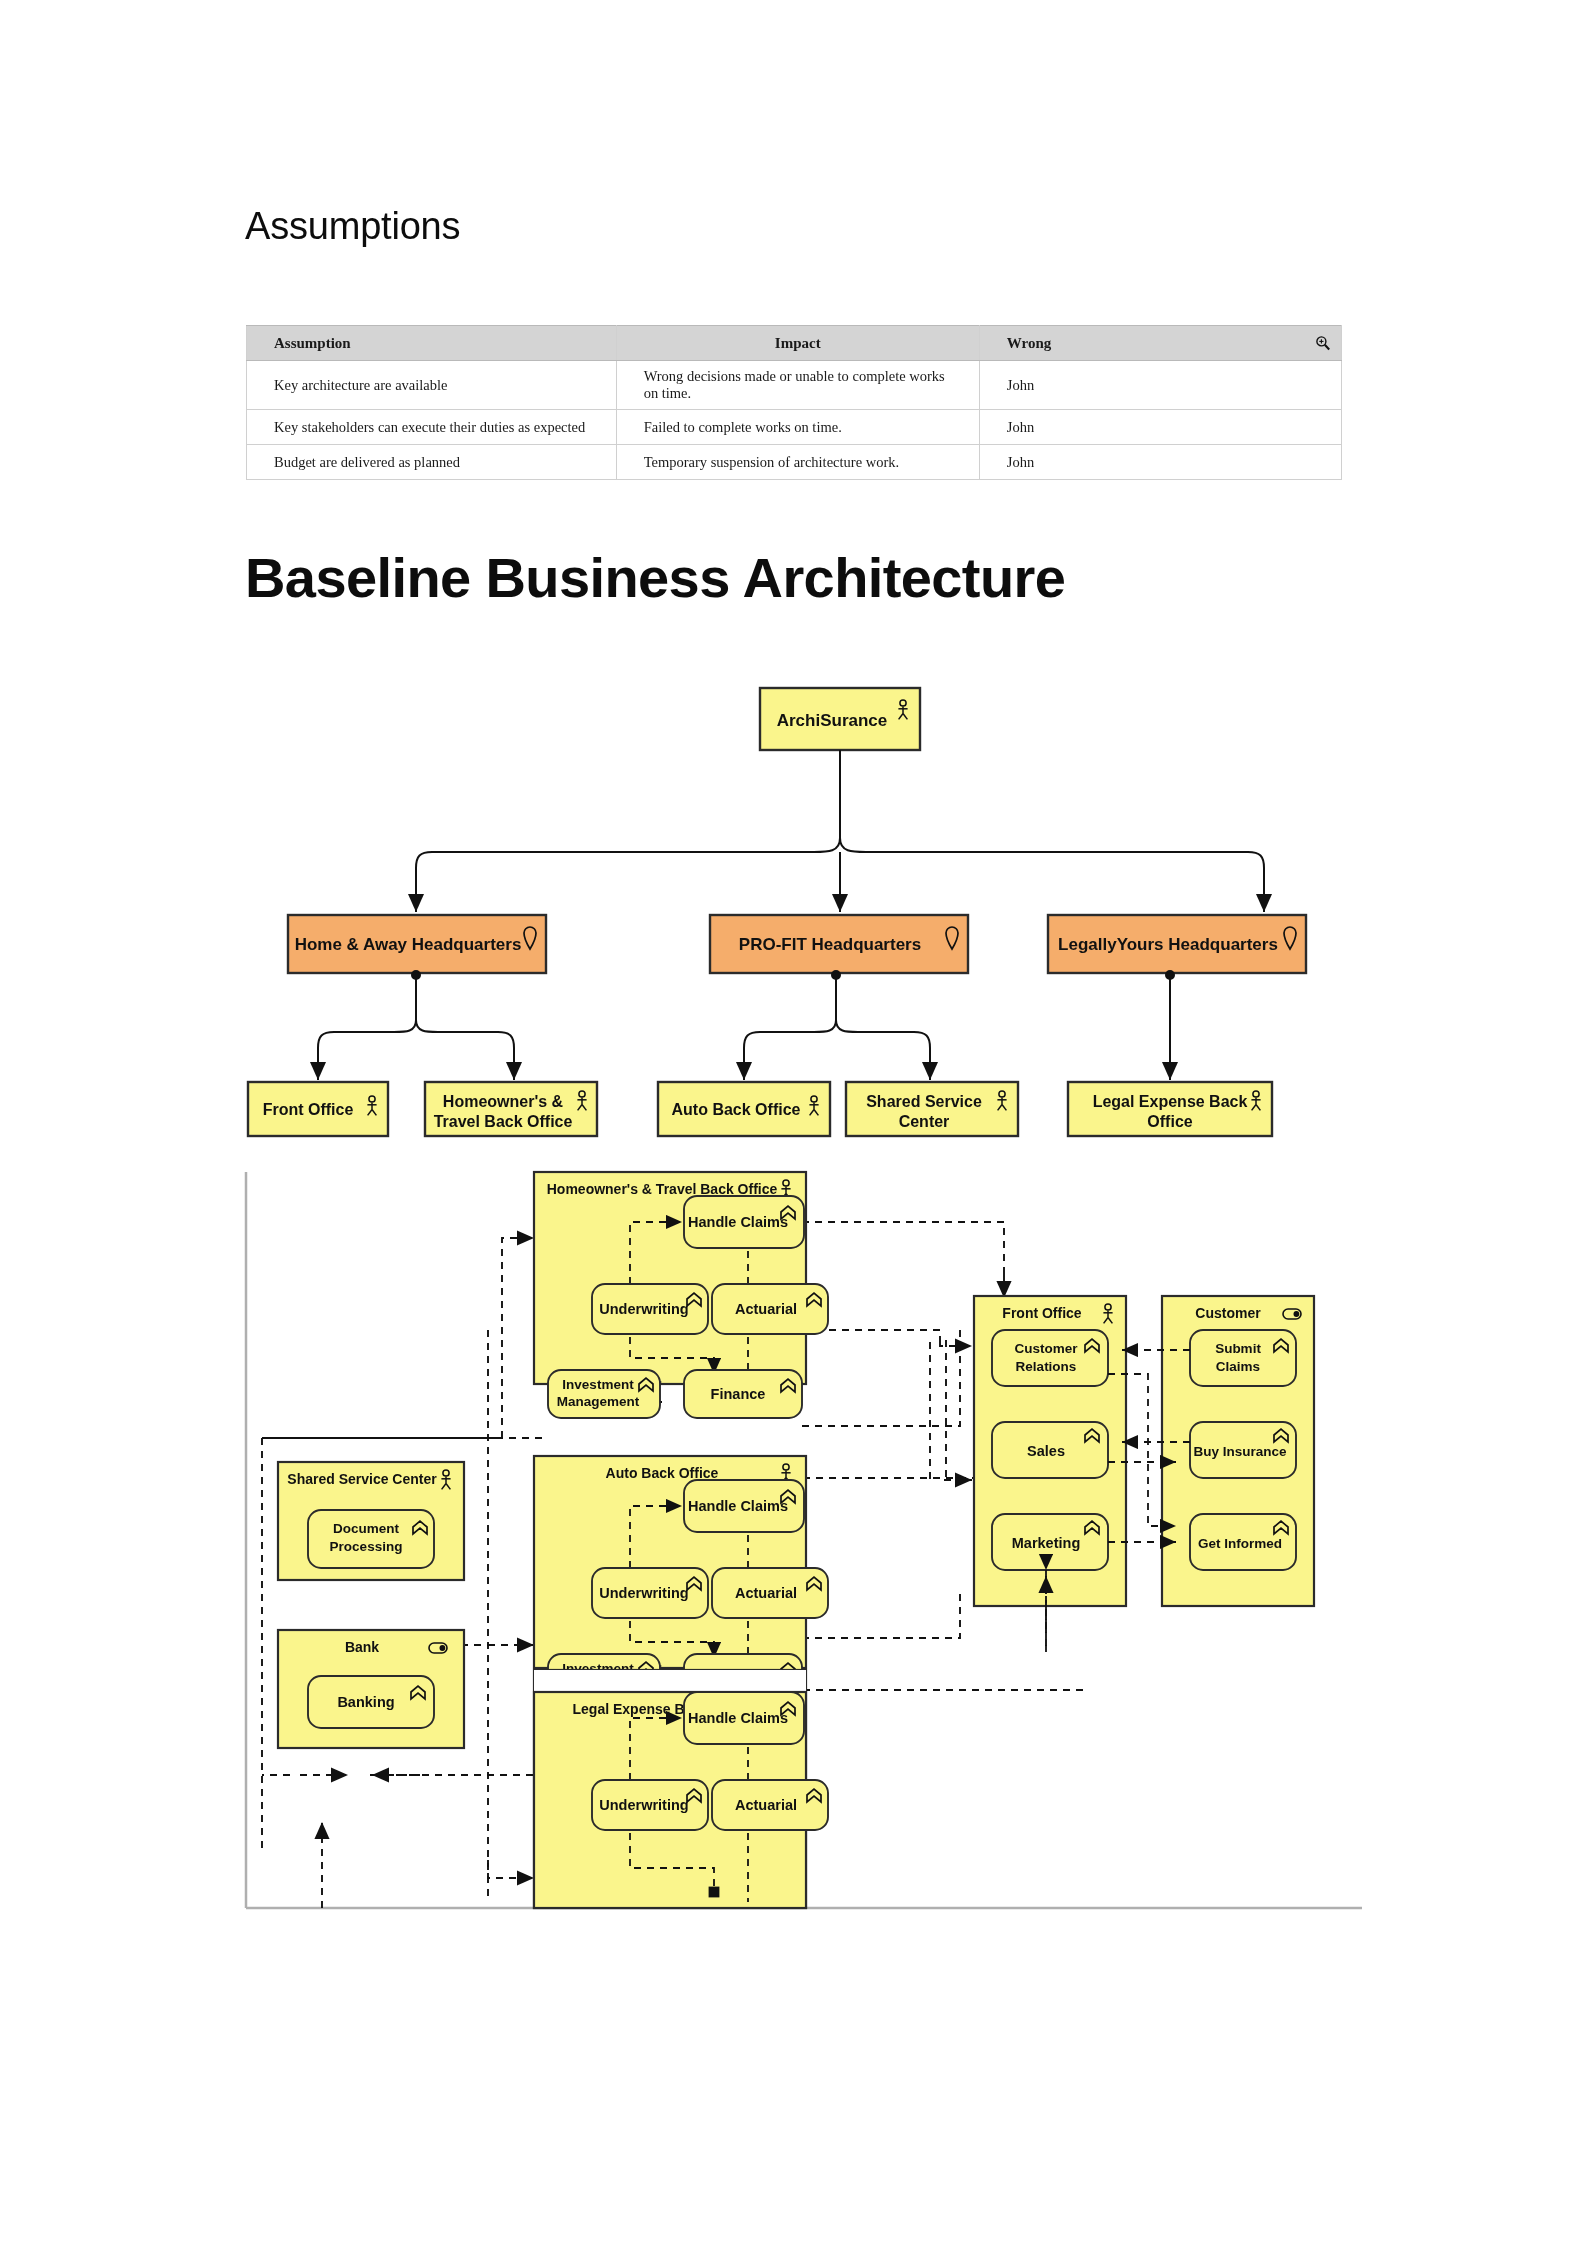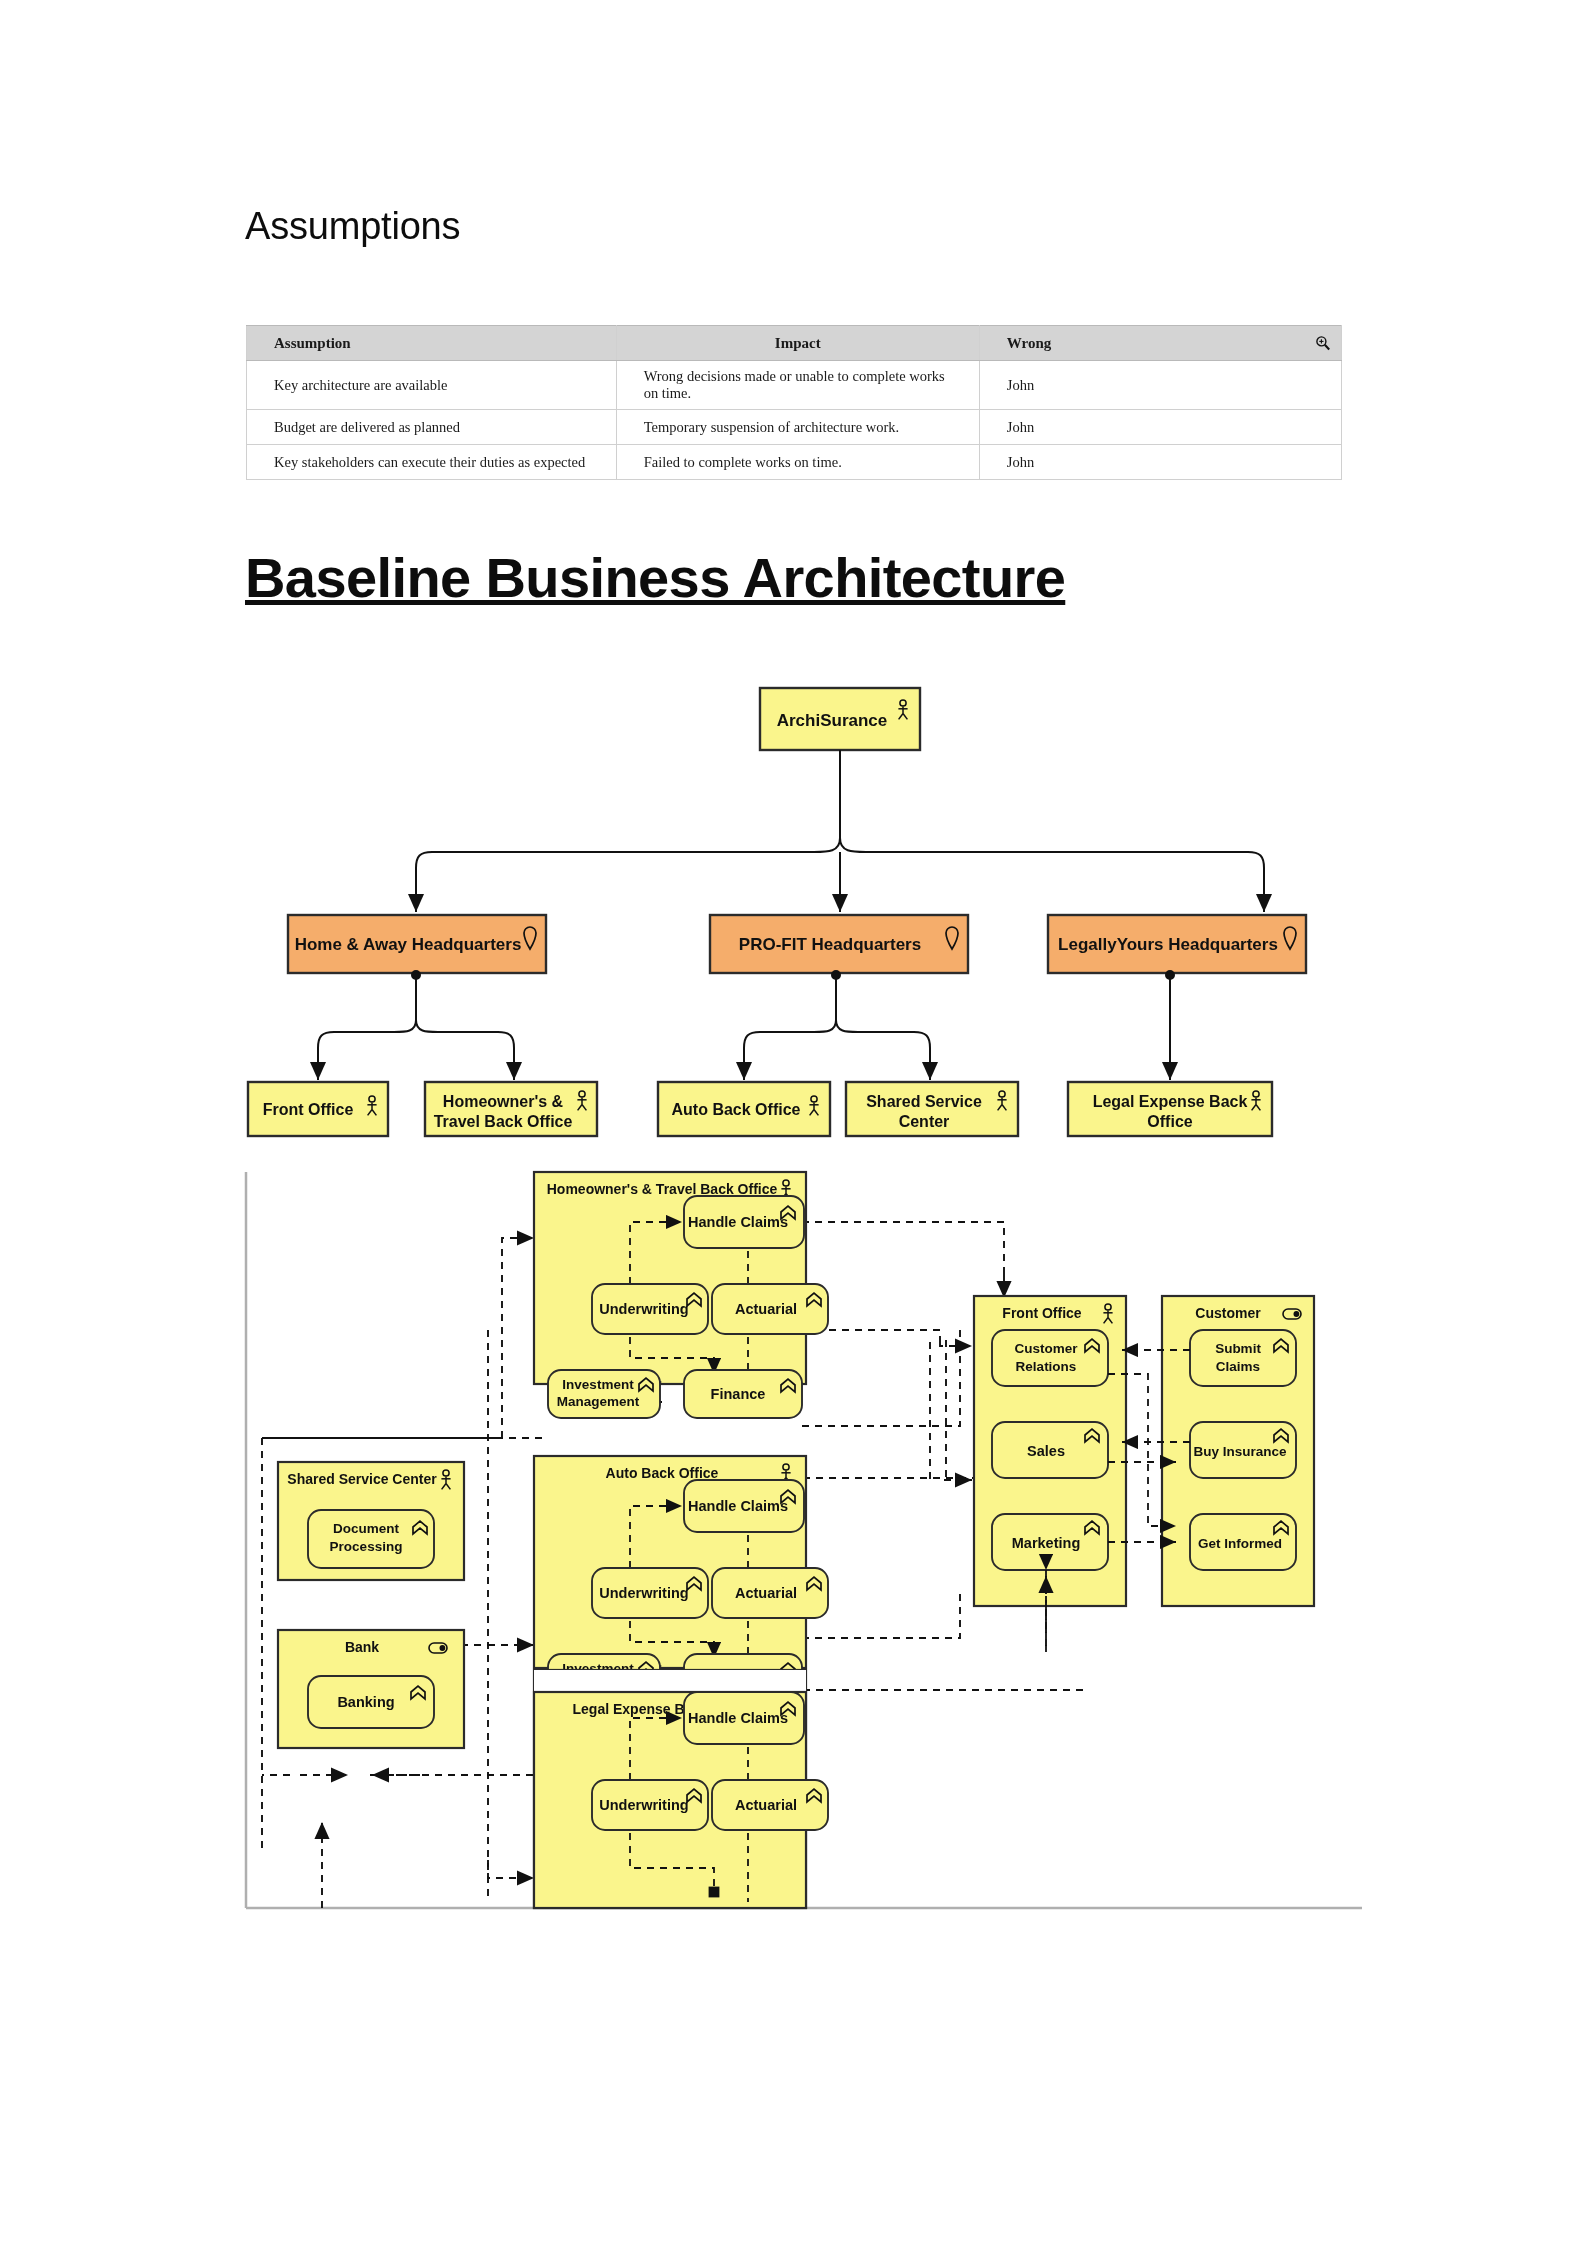--- a/index.html
+++ b/index.html
@@ -1,20 +1,20 @@
 <!DOCTYPE html>
 <html><head>
 <meta charset="utf-8">
 <style>
   html,body{margin:0;padding:0;background:#ffffff;}
   body{width:1587px;height:2244px;position:relative;font-family:"Liberation Sans",sans-serif;overflow:hidden;}
 
   
   .h-assumptions{position:absolute;left:245px;top:205px;font-size:38px;font-weight:400;color:#0d0d0d;letter-spacing:-0.2px;font-family:"Liberation Sans",sans-serif;}
-  .h-baseline{position:absolute;left:245px;top:545px;font-size:56px;font-weight:700;color:#0d0d0d;letter-spacing:-0.6px;font-family:"Liberation Sans",sans-serif;text-decoration:underline;}
+  .h-baseline{position:absolute;left:245px;top:545px;font-size:56px;font-weight:700;color:#0d0d0d;letter-spacing:-0.6px;font-family:"Liberation Sans",sans-serif;}
 
   
   .tbl{position:absolute;left:246px;top:325px;width:1096px;border-collapse:collapse;font-family:"Liberation Serif",serif;}
   .tbl td,.tbl th{border:1px solid #d0d0d0;padding:7px 27px;font-size:14.5px;color:#1a1a1a;text-align:left;vertical-align:middle;height:20px;}
   .tbl thead th{background:#d4d4d4;font-weight:700;font-size:15px;border-top:1px solid #b9b9b9;border-bottom:1px solid #b9b9b9;}
   .tbl .c0{width:368px;}
   .tbl .c1{width:362px;text-align:center;}
   .tbl .c2{width:366px;position:relative;}
   .mag{position:absolute;right:10px;top:50%;transform:translateY(-50%);width:16px;height:16px;}
 
@@ -48,27 +48,27 @@
       </th>
     </tr>
   </thead>
   <tbody>
     <tr>
       <td>Key architecture are available</td>
       <td>Wrong decisions made or unable to complete works on time.</td>
       <td>John</td>
     </tr>
     <tr>
-      <td>Budget are delivered as planned</td>
-      <td>Temporary suspension of architecture work.</td>
+      <td>Key stakeholders can execute their duties as expected</td>
+      <td>Failed to complete works on time.</td>
       <td>John</td>
     </tr>
     <tr>
-      <td>Key stakeholders can execute their duties as expected</td>
-      <td>Failed to complete works on time.</td>
+      <td>Budget are delivered as planned</td>
+      <td>Temporary suspension of architecture work.</td>
       <td>John</td>
     </tr>
   </tbody>
 </table>
 
 <div id="diagram">
 <svg width="1587" height="1290" viewBox="0 0 1587 1290" xmlns="http://www.w3.org/2000/svg">
   <defs>
     <marker id="solidArrow" markerWidth="11" markerHeight="11" refX="9" refY="4" orient="auto">
       <path d="M0,0 L9,4 L0,8 z" fill="#111"></path>

